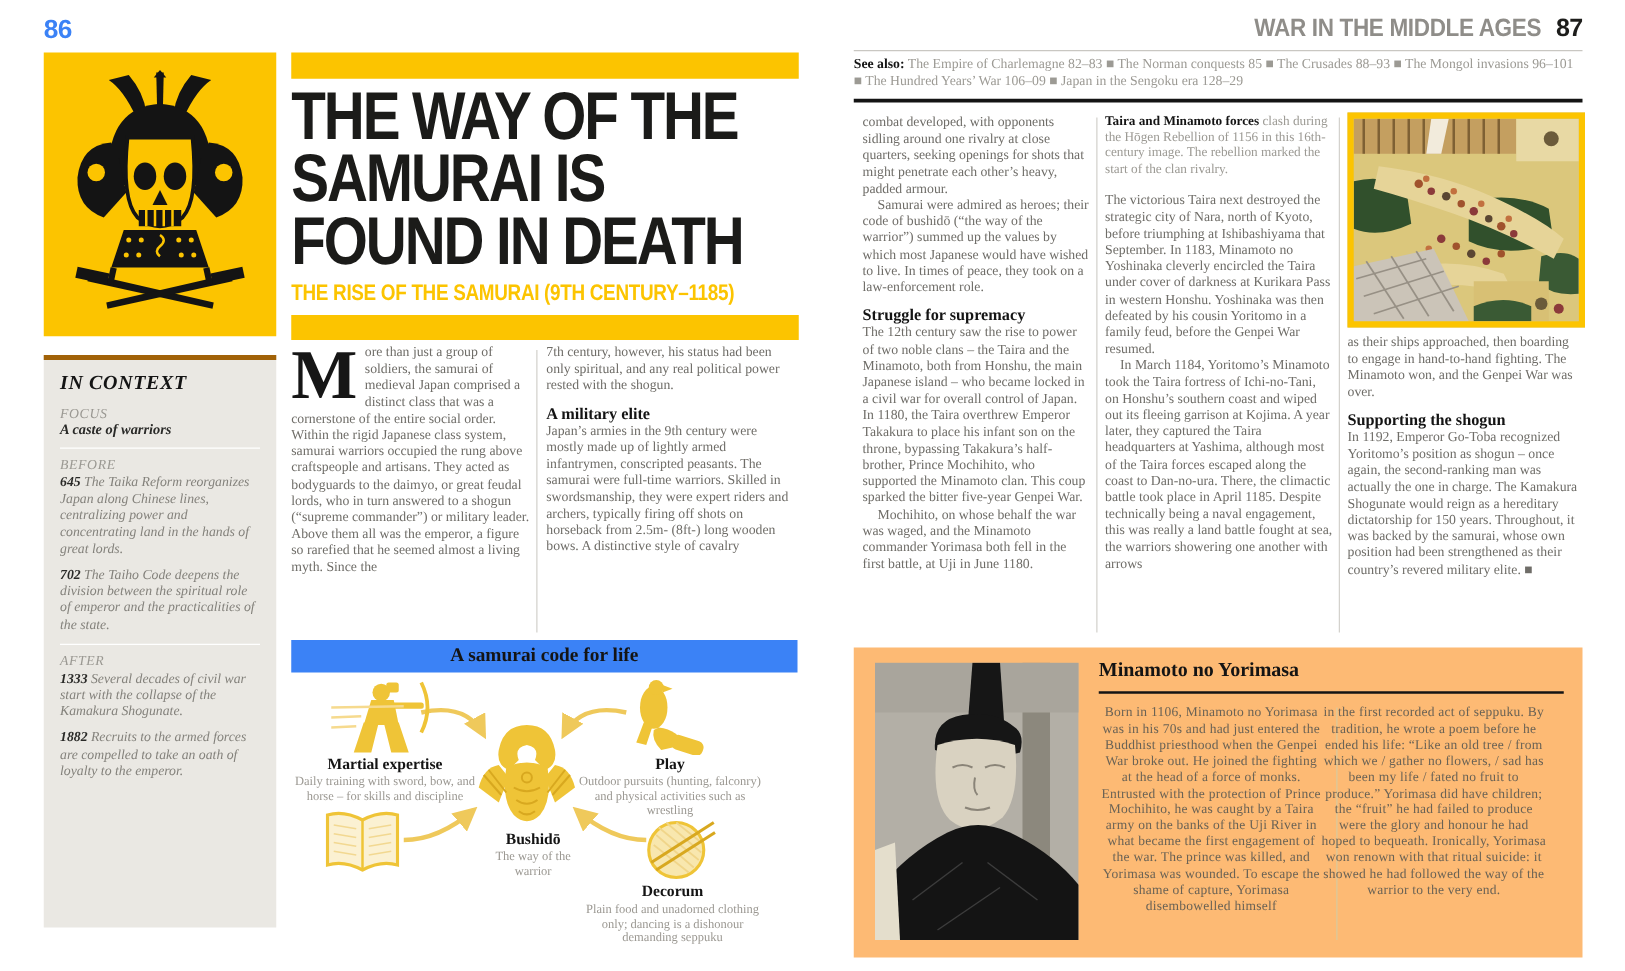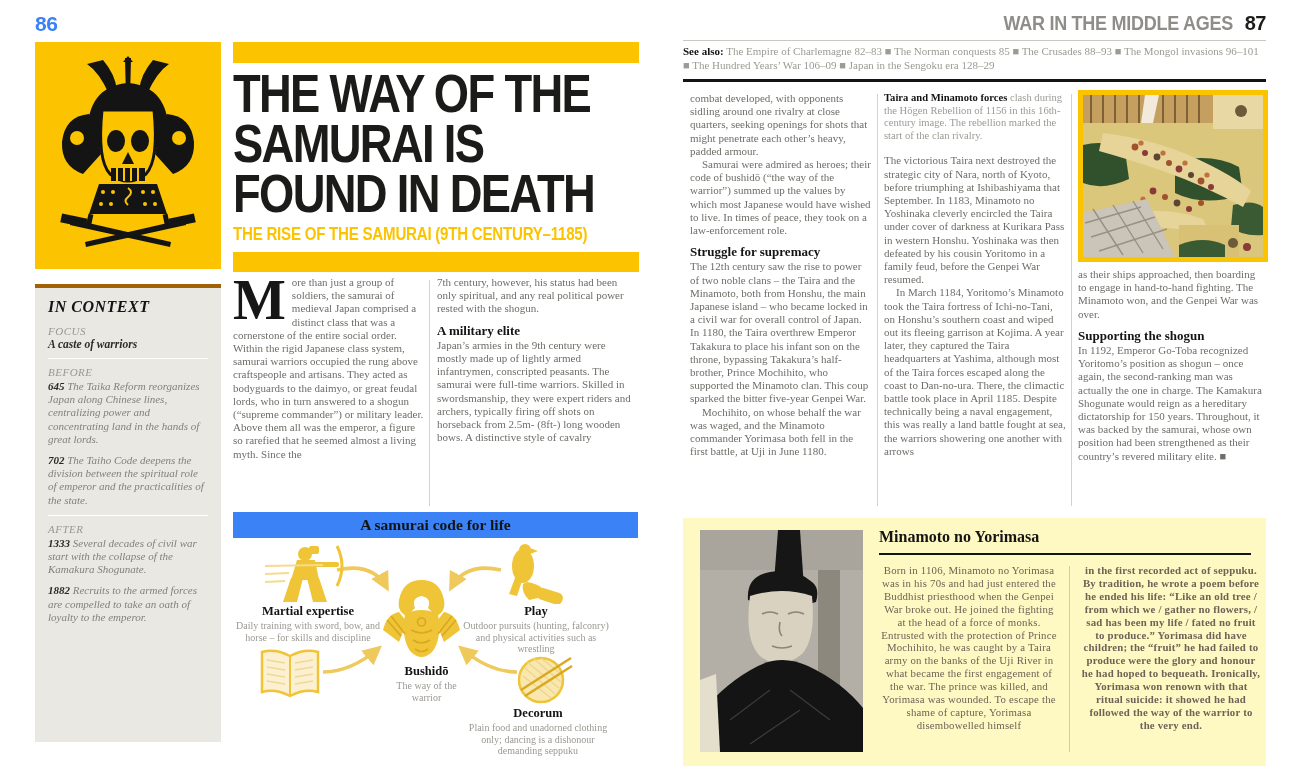--- a/index.html
+++ b/index.html
@@ -70,28 +70,28 @@
   .col-r2 { left:884px; top:92px; width:182px; }
   .col-r3 { left:1078px; top:268px; width:188px; }
   .vdiv-r1 { left:877px; top:94px; height:412px; }
   .vdiv-r2 { left:1071px; top:94px; height:412px; }
   .caption { font-size:10.6px; line-height:12.6px; color:#9c9a94; margin-bottom:12px; }
   .caption b { color:#141414; }
 
   .battle-img { left:1078px; top:90px; width:190px; height:172px; background:#dbc77c;
     border:5px solid #FCC400; }
 
-  .bio-box { left:683px; top:518px; width:583px; height:248px; background:#fef9c3; }
+  .bio-box { left:683px; top:518px; width:583px; height:248px; background:#fdba74; }
   .bio-portrait { position:absolute; left:17px; top:12px; width:163px; height:222px; overflow:hidden; }
   .bio-heading { position:absolute; left:196px; top:10px; font-weight:bold; font-size:16px; color:#141414; }
   .bio-hrule { position:absolute; left:196px; top:35px; width:372px; height:2px; background:#141414; }
   .bio-col { position:absolute; top:46px; width:180px; font-size:10.8px; line-height:12.9px;
     color:#6b6355; letter-spacing:0.2px;text-align:center; }
   .bio-col1 { left:196px; }
-  .bio-col2 { left:398px;font-weight:bold; }
+  .bio-col2 { left:374px; }
   .bio-vdiv { position:absolute; left:386px; top:48px; height:186px; width:1px; background:#d9c99c; }
 </style>
 </head>
 <body>
 
 <div class="spread">
 
   <div class="abs pagenum-left">86</div>
 
   <div class="abs logo-box">

